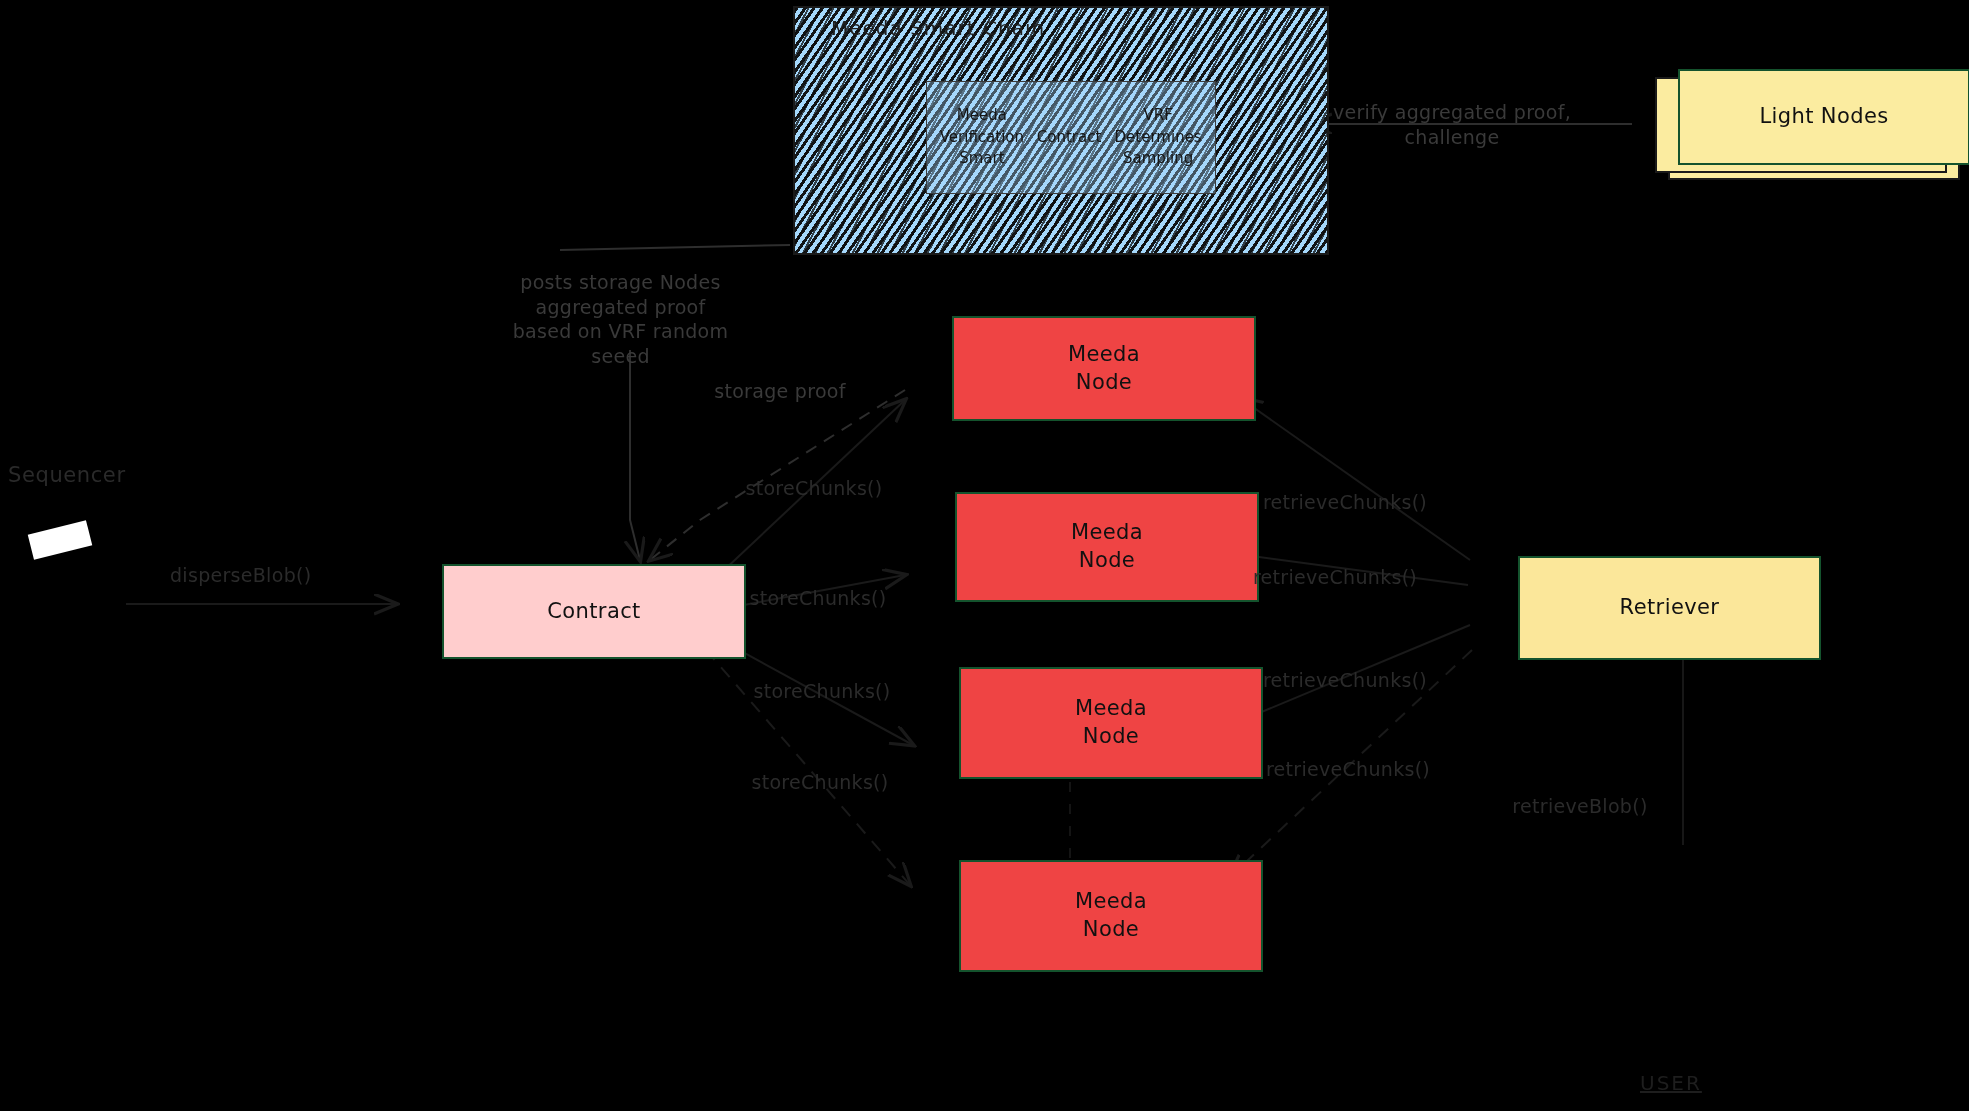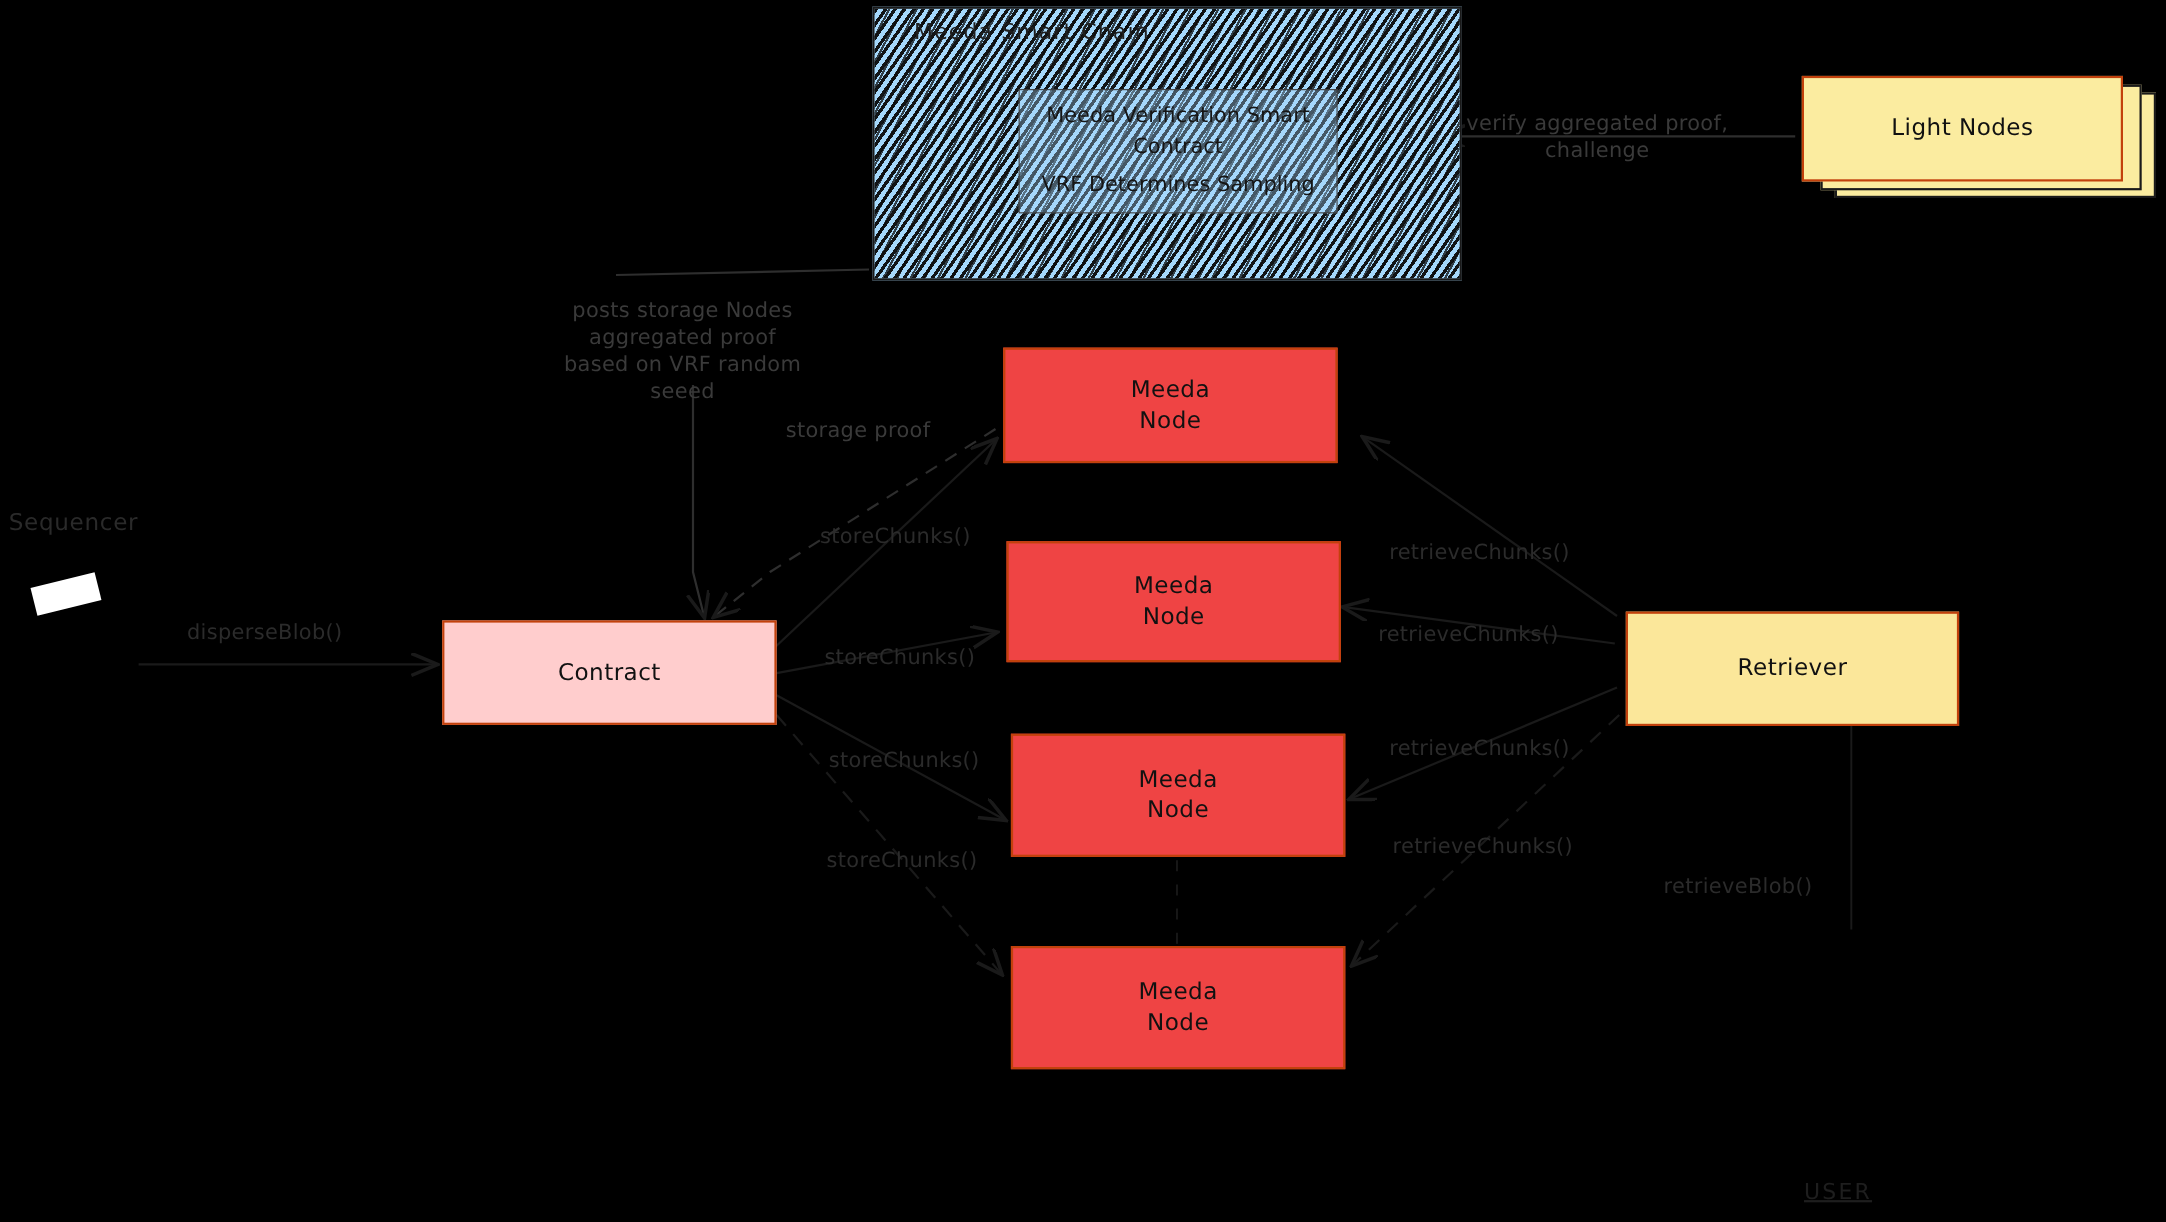--- a/index.html
+++ b/index.html
@@ -19,29 +19,30 @@
     position: absolute;
     left: 0;
     top: 0;
     width: 1969px;
     height: 1111px;
     pointer-events: none;
   }
   .node-box {
     position: absolute;
     box-sizing: border-box;
-    border: 2px solid #c2410c;
+    border: 2px solid #14532d;
     display: flex;
     align-items: center;
     justify-content: center;
     text-align: center;
     color: #111111;
     font-size: 21px;
     line-height: 1.32;
     letter-spacing: 0.4px;
+    margin-left: 40px;
   }
   .meeda-node { background: #ef4444; }
   .disperser  { background: #ffcdcd; }
   .retriever  { background: #fbe79a; }
   .lightnode  { background: #fbeca0; }
 
   .stack-shadow {
     position: absolute;
     box-sizing: border-box;
     border: 2px solid #1a1a1a;
@@ -86,25 +87,25 @@
     top: 8px;
     color: #1f1f1f;
     font-size: 20px;
     letter-spacing: 1px;
   }
   .contract-box {
     position: absolute;
     box-sizing: border-box;
     border: 1px solid #3b3b3b;
     display: flex;
-    flex-direction: column;
+    flex-direction: row;
     align-items: center;
     justify-content: center;
     color: #161616;
-    font-size: 19px;
+    font-size: 15px;
     line-height: 1.45;
     text-align: center;
   }
   .contract-box span { display: block; }
   .contract-box .gap { height: 8px; }
 
   .sequencer-label {
     position: absolute;
     color: #2a2a2a;
     font-size: 21px;

